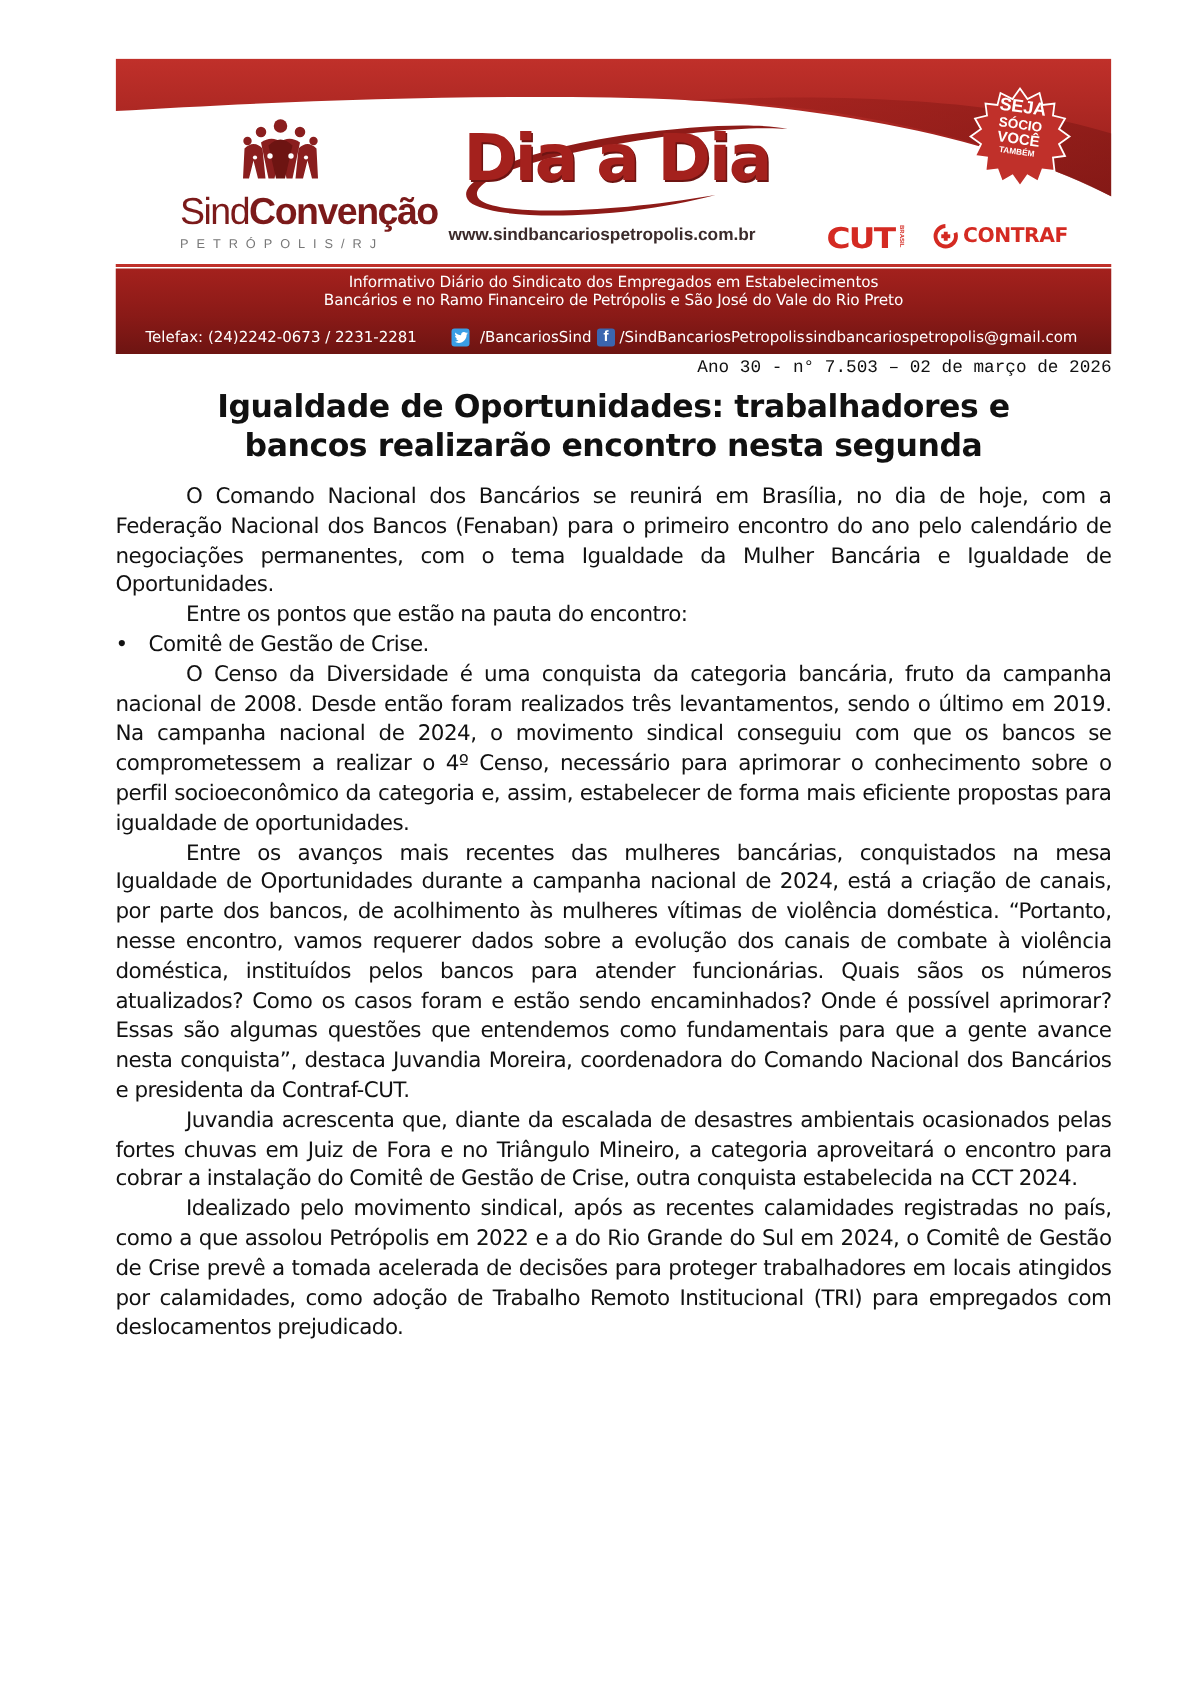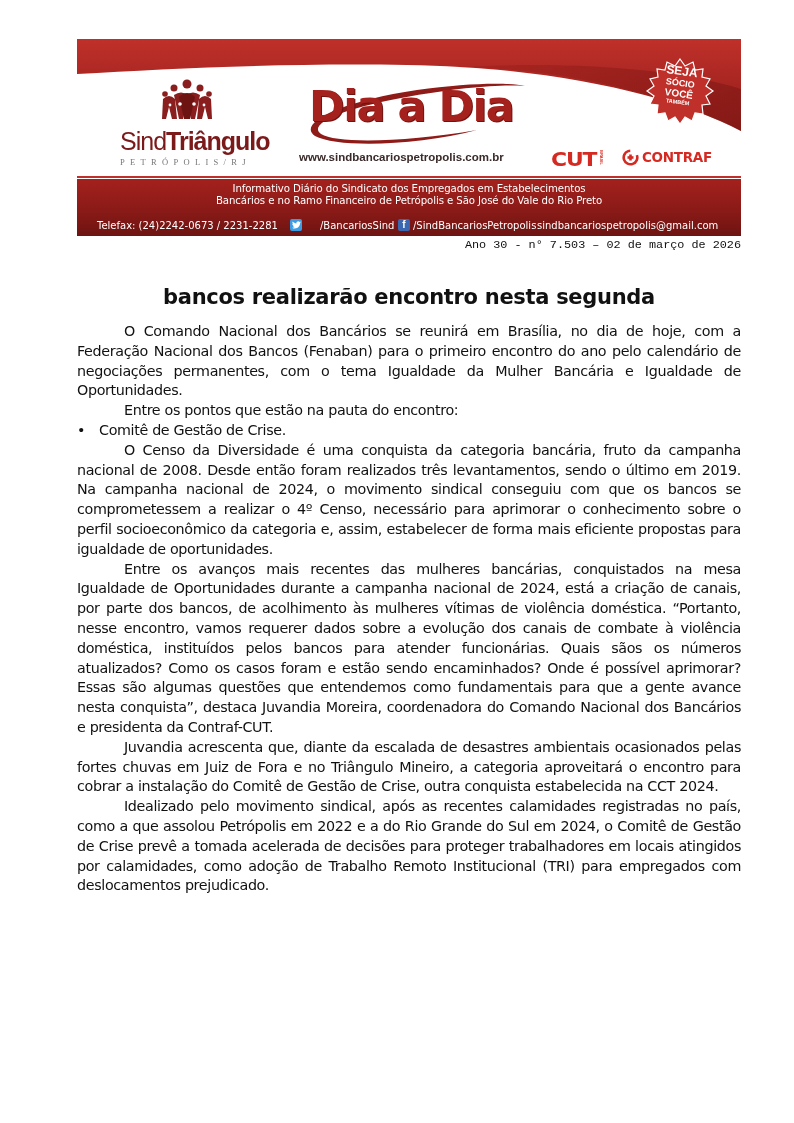--- a/index.html
+++ b/index.html
@@ -16,31 +16,31 @@
       position: absolute; left: 0; top: 140px; width: 664px; height: 57px;
       background: linear-gradient(to bottom, #a4211d 0%, #8a1a17 55%, #6d1412 100%);
       color: #fff; font-family: "DejaVu Sans", sans-serif;
     }
     .tagline { position: absolute; left: 0; width: 664px; text-align: center; font-size: 10.2px; line-height: 12px; letter-spacing: -0.1px; }
     .tagline.l1 { top: 4px; }
     .tagline.l2 { top: 16px; }
     .contact-row { position: absolute; left: 0; top: 38px; width: 528px; height: 16px; font-size: 10px; display: flex; align-items: center; }
     .contact-row span { white-space: nowrap; }
     .c-phone { position: absolute; left: 20px; }
-    .c-tw { position: absolute; left: 213px; display: flex; align-items: center; gap: 18px; text-align: right; }
+    .c-tw { position: absolute; left: 224px; display: flex; align-items: center; gap: 7px; text-align: right; }
     .c-fb { position: absolute; left: 321px; display: flex; align-items: center; gap: 3px; }
     .c-mail { position: absolute; left: 460px; }
     .tw-icon { width: 12px; height: 12px; background: #3a9ee6; border-radius: 2px; display: inline-flex; align-items: center; justify-content: center; }
     .fb-icon { width: 12px; height: 12px; background: #3b66b0; border-radius: 2px; color: #fff; font-weight: bold; font-size: 10px; line-height: 12px; text-align: center; font-family: "Liberation Sans", sans-serif; }
 
     .logo-people { position: absolute; left: 84px; top: 40px; width: 52px; height: 42px; }
     .logo-sind { position: absolute; left: 43px; top: 88px; font-family: "Liberation Sans", sans-serif; font-size: 25px; color: #7b1a1a; letter-spacing: -1px; line-height: 28px; }
     .logo-sind b { font-weight: bold; }
     .logo-sind .light { font-weight: normal; }
-    .logo-petro { position: absolute; left: 43px; top: 118px; font-family: Liberation Serif, serif; font-size: 8.5px; color: #777; letter-spacing: 5.3px; }
+    .logo-petro { position: absolute; left: 43px; top: 118px; font-family: Liberation Sans, sans-serif; font-size: 8.5px; color: #777; letter-spacing: 5.3px; }
 
     .diadia { position: absolute; left: 232px; top: 42px; font-family: "DejaVu Sans", sans-serif; font-weight: bold; font-size: 43px; color: #a4211d; letter-spacing: -1.5px; line-height: 50px; text-shadow: 1px 1px 0 #6d1412; }
     .diadia-swoosh { position: absolute; left: 220px; top: 35px; width: 230px; height: 75px; }
     .site-url { position: absolute; left: 222px; top: 112px; font-family: "Liberation Sans", sans-serif; font-weight: bold; font-size: 11.5px; color: #3a2a2a; }
 
     .badge { position: absolute; left: 568px; top: 18px; width: 70px; height: 70px; }
     .badge-text { position: absolute; left: 568px; top: 26px; width: 70px; text-align: center; color: #fff; font-family: "Liberation Sans", sans-serif; font-weight: bold; transform: rotate(8deg); }
     .badge-text .b1 { font-size: 12px; line-height: 13px; }
     .badge-text .b2 { font-size: 9px; line-height: 10px; }
     .badge-text .b3 { font-size: 10px; line-height: 11px; }
@@ -98,21 +98,21 @@
         <path d="M38,20 Q44,14 50,20 L51,40 H47 L44,28 L41,40 H36 Z"></path>
         <path d="M18,18 Q26,10 34,18 L29,40 H23 Z" fill="#6d1412"></path>
       </g>
       <g fill="#ffffff">
         <circle cx="19" cy="25" r="1.8"></circle>
         <circle cx="33" cy="25" r="1.8"></circle>
         <circle cx="9" cy="26" r="1.4"></circle>
         <circle cx="43" cy="26" r="1.4"></circle>
       </g>
     </svg>
-    <div class="logo-sind"><span class="light">Sind</span><b>Triângulo</b></div>
+    <div class="logo-sind"><span class="light">Sind</span><b>Convenção</b></div>
     <div class="logo-petro">PETRÓPOLIS/RJ</div>
 
     <svg class="diadia-swoosh" viewBox="0 0 230 75">
       <path d="M18,62 C0,50 40,28 120,16 C170,9 210,8 228,12 C205,10 160,14 115,22 C45,34 10,50 24,60 C40,70 110,68 180,56 C120,72 40,74 18,62 Z" fill="#8e1b18"></path>
     </svg>
     <div class="diadia">Dia a Dia</div>
     <div class="site-url">www.sindbancariospetropolis.com.br</div>
 
     <svg class="badge" viewBox="0 0 70 70">
       <polygon fill="#c0302a" stroke="#fff" stroke-width="1.2" points="35,2 40,9 48,5 50,13 58,12 57,20 65,22 61,29 68,34 61,39 65,47 57,48 58,57 50,56 47,64 40,60 35,67 30,60 23,64 20,56 12,57 13,48 5,47 9,39 2,34 9,29 5,22 13,20 12,12 20,13 22,5 30,9"></polygon>
@@ -153,21 +153,21 @@
           <span>/SindBancariosPetropolis</span>
         </span>
         <span class="c-mail">sindbancariospetropolis@gmail.com</span>
       </div>
     </div>
   </div>
 
   <div class="edition">Ano 30 - n° 7.503 – 02 de março de 2026</div>
 
   <h1 class="headline">
-    <br>
+    <span>Igualdade de Oportunidades: trabalhadores e</span><br>
     <span>bancos realizarão encontro nesta segunda</span>
   </h1>
 
   <div class="body">
     <p>O Comando Nacional dos Bancários se reunirá em Brasília, no dia de hoje, com a Federação Nacional dos Bancos (Fenaban) para o primeiro encontro do ano pelo calendário de negociações permanentes, com o tema Igualdade da Mulher Bancária e Igualdade de Oportunidades.</p>
     <p>Entre os pontos que estão na pauta do encontro:</p>
     <ul>
       <li>Comitê de Gestão de Crise.</li>
     </ul>
     <p>O Censo da Diversidade é uma conquista da categoria bancária, fruto da campanha nacional de 2008. Desde então foram realizados três levantamentos, sendo o último em 2019. Na campanha nacional de 2024, o movimento sindical conseguiu com que os bancos se comprometessem a realizar o 4º Censo, necessário para aprimorar o conhecimento sobre o perfil socioeconômico da categoria e, assim, estabelecer de forma mais eficiente propostas para igualdade de oportunidades.</p>

